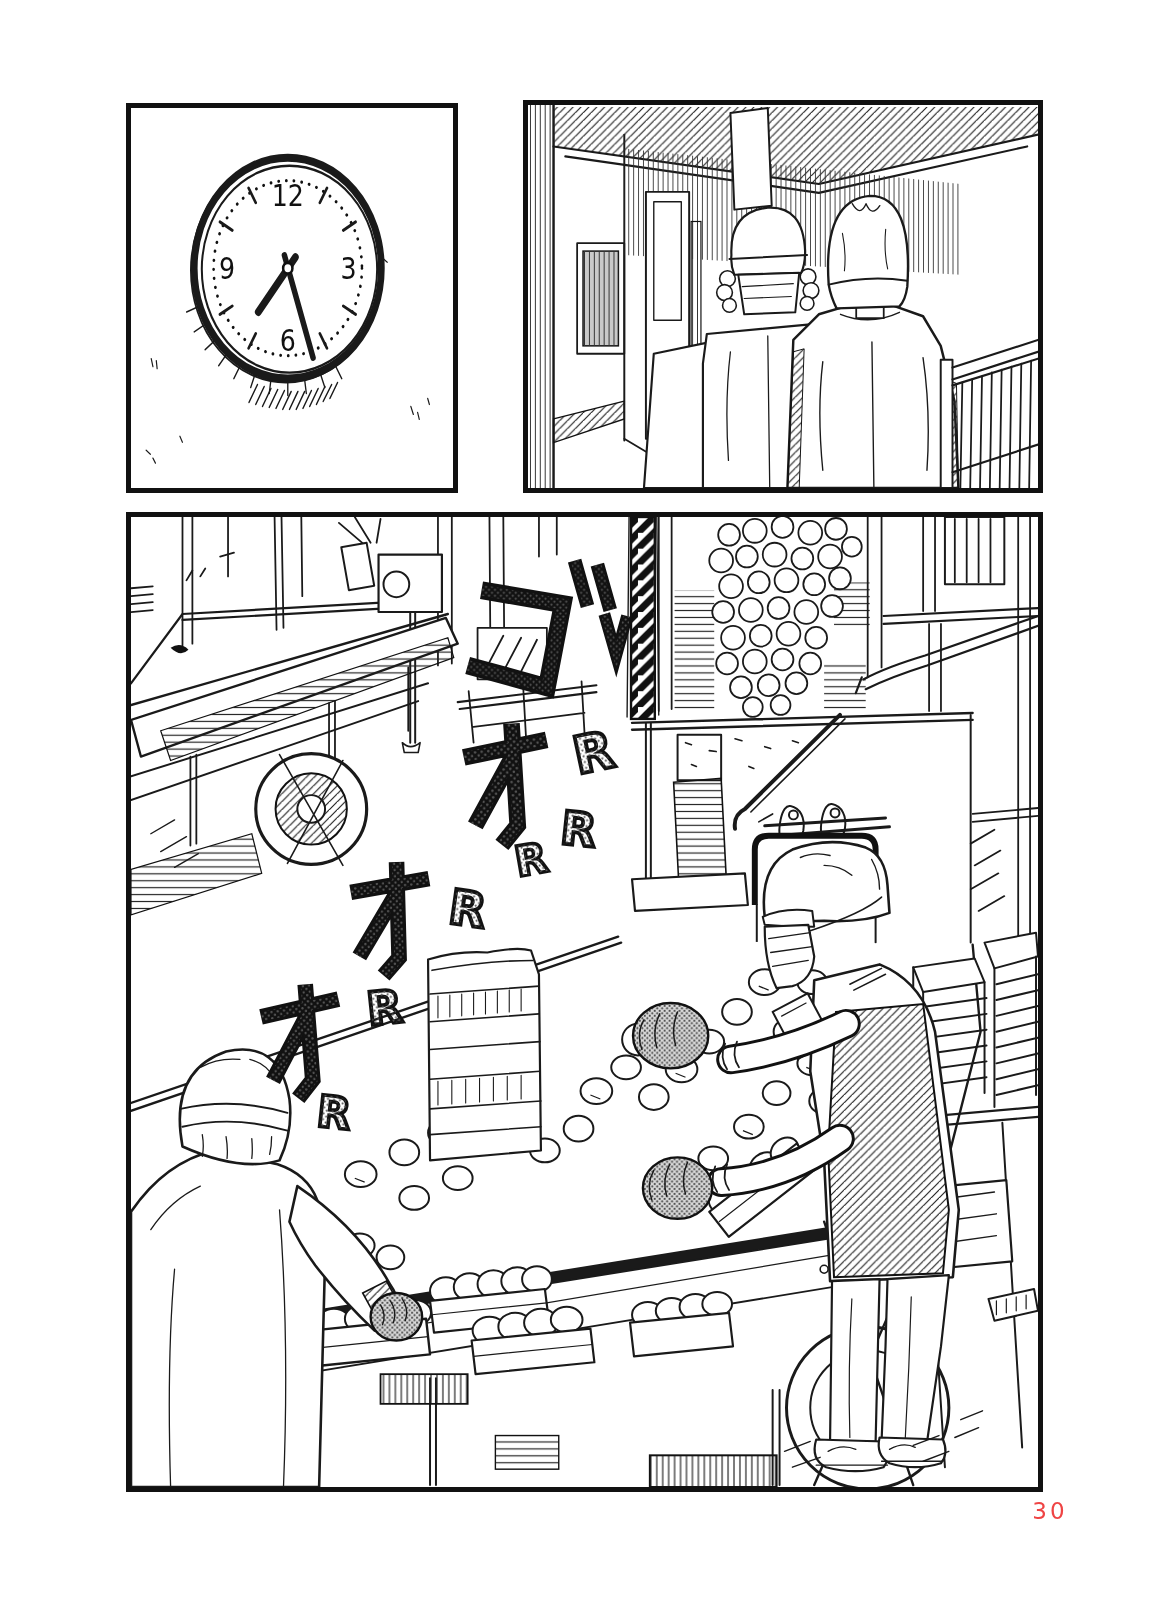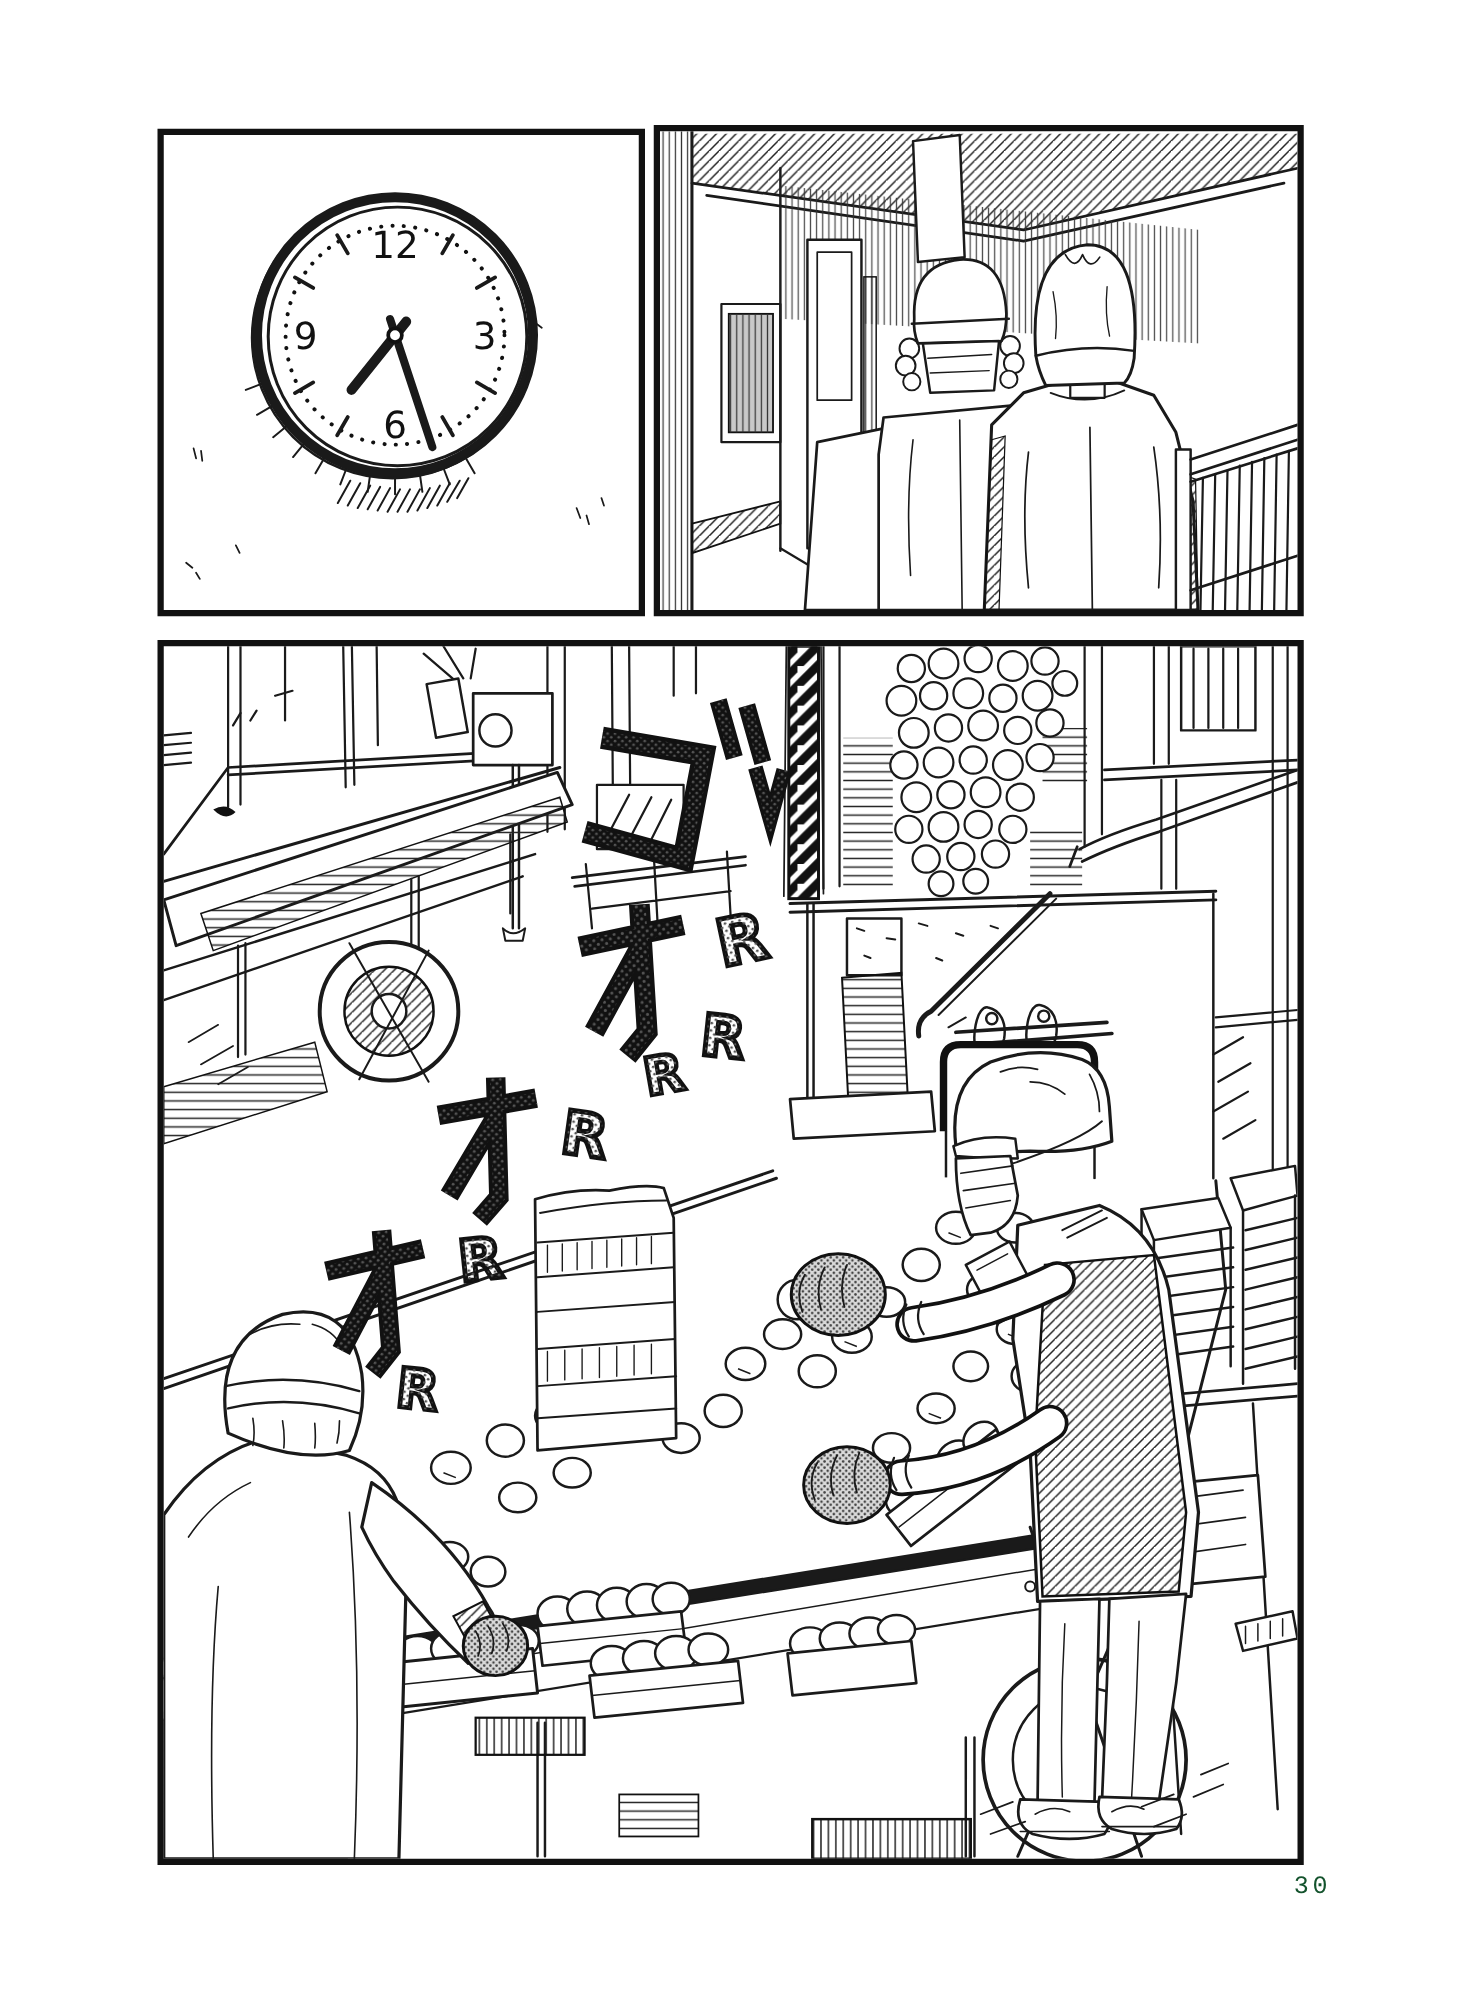--- a/index.html
+++ b/index.html
@@ -1,24 +1,24 @@
 <!DOCTYPE html>
 <html><head>
 <meta charset="utf-8">
 <style>
   html,body{margin:0;padding:0;background:#ffffff;}
   .page{position:relative;width:1173px;height:1600px;background:#ffffff;overflow:hidden;
         font-family:"DejaVu Sans",sans-serif;}
   .panel{position:absolute;border:5px solid #111;background:#fff;box-sizing:border-box;}
   .panel svg{display:block;width:100%;height:100%;}
-  #panel-clock{left:126px;top:103px;width:390px;height:390px;}
+  #panel-clock{left:126px;top:103px;width:332px;height:390px;}
   #panel-hallway{left:523px;top:100px;width:520px;height:393px;}
   #panel-factory{left:126px;top:512px;width:917px;height:980px;}
   .page-number{position:absolute;left:1018px;top:1498px;width:64px;text-align:center;
-        font-size:20px;letter-spacing:3px;color:#14532d;font-family:Liberation Mono, monospace;}
+        font-size:23px;letter-spacing:3px;color:#ef4444;}
   .ln{stroke:#1a1a1a;fill:none;stroke-linecap:round;stroke-linejoin:round;}
   .wh{fill:#ffffff;stroke:#1a1a1a;stroke-linejoin:round;}
   text.sfx-r{font-family:"DejaVu Sans",sans-serif;font-weight:bold;paint-order:stroke;
         stroke:#111;fill:url(#p3-ht);text-anchor:middle;dominant-baseline:central;}
 </style>
 </head>
 <body>
 
 <div class="page">
 

